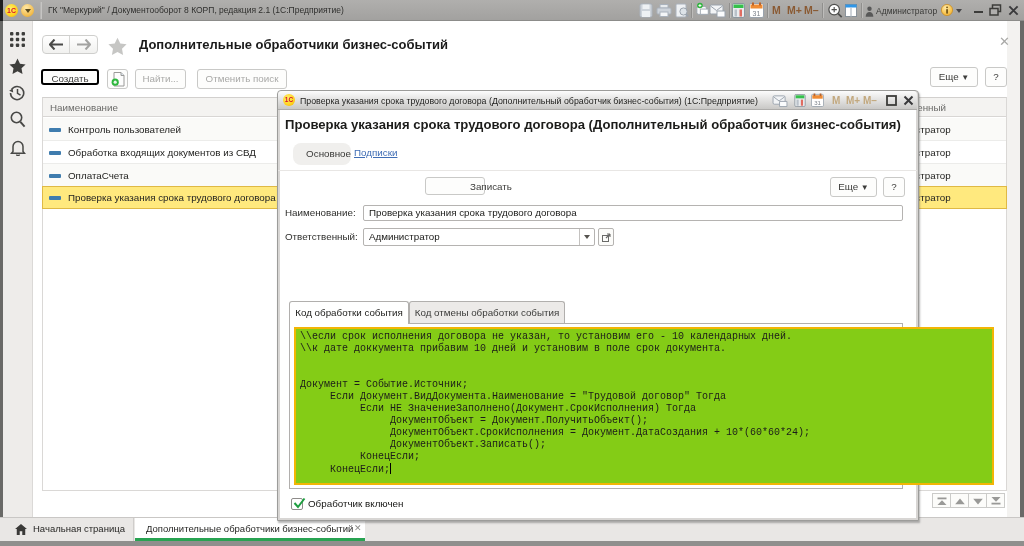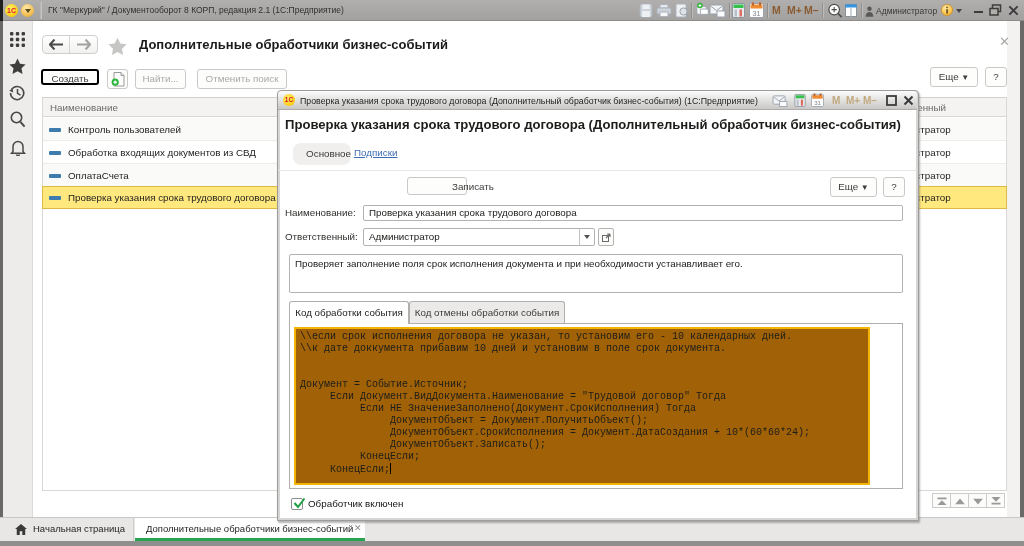--- a/index.html
+++ b/index.html
@@ -55,33 +55,33 @@
 #tab2{left:135px;top:518px;width:230px;height:23px;background:#ffffff;font-size:9.5px;color:#262624;white-space:nowrap;}
 #tab2 .green{position:absolute;left:0;bottom:0;width:230px;height:3px;background:#28a352;}
 
 #dlg{left:277px;top:90px;width:642px;height:431px;background:#fff;border:1px solid #9c9c9a;border-radius:4px 4px 0 0;box-shadow:1px 2px 2px rgba(90,90,90,.45),inset 0 0 0 2px #d8d6d4;z-index:10;}
 #dlghead{left:0;top:0;width:639px;height:19px;background:linear-gradient(#fcfcfc,#c9c8c6);border-bottom:1px solid #adacaa;border-radius:4px 4px 0 0;}
 #dlgtitle{left:22px;top:5px;font-size:8.8px;color:#222220;white-space:nowrap;}
 #dlgheading{left:7px;top:26px;font-size:13.1px;font-weight:bold;color:#1c1c1a;}
 #tabOsn{left:15px;top:52px;width:58px;height:22px;background:#f0efed;border-radius:8px;font-size:9.8px;color:#3a3a38;text-align:right;line-height:22px;}
 #tabPod{left:76px;top:56px;font-size:9.8px;color:#3f6db5;text-decoration:underline;}
 #btnSave{left:9px;top:86px;width:124px;height:19px;background:linear-gradient(#ffe456,#fccd29);border:1px solid #d2a61c;border-radius:3px;font-size:10.5px;font-weight:bold;color:#141412;text-align:center;line-height:17px;}
-#btnWrite{left:129px;top:86px;width:60px;height:18px;line-height:17px;padding-left:44px;}
+#btnWrite{left:147px;top:86px;width:60px;height:18px;line-height:17px;padding-left:44px;}
 .flabel{font-size:9.8px;color:#2e2e2c;}
 .field{position:absolute;border:1px solid #b5b3b1;border-radius:2px;background:#fff;font-size:9.8px;color:#1a1a18;white-space:nowrap;overflow:hidden;}
 #fName{left:85px;top:114px;width:540px;height:16px;line-height:14px;padding-left:5px;}
 #fResp{left:85px;top:137px;width:232px;height:18px;line-height:16px;padding-left:5px;}
 #fRespDiv{left:301px;top:138px;width:1px;height:16px;background:#c4c2c0;}
 #fRespBtn{left:302px;top:137px;width:15px;height:18px;}
 #fOpen{left:320px;top:137px;width:16px;height:18px;border:1px solid #b5b3b1;border-radius:2px;background:#fcfcfa;}
 #fDesc{left:11px;top:163px;width:614px;height:39px;padding:3px 5px;}
 #ctab1{left:11px;top:210px;width:120px;height:23px;background:#fff;border:1px solid #b1afad;border-bottom:none;border-radius:3px 3px 0 0;font-size:9.8px;color:#1c1c1a;text-align:center;line-height:22px;z-index:2;white-space:nowrap;}
 #ctab2{left:131px;top:210px;width:156px;height:23px;background:#eceae8;border:1px solid #b1afad;border-bottom:none;border-radius:3px 3px 0 0;font-size:9.8px;color:#3c3c3a;text-align:center;line-height:22px;white-space:nowrap;}
 #cframe{left:11px;top:232px;width:614px;height:166px;border:1px solid #b1afad;background:#fff;z-index:1;}
-#codebox{left:16px;top:236px;width:576px;height:158px;border:2px solid #f2b505;background:#a16207;z-index:3;}
+#codebox{left:16px;top:236px;width:700px;height:158px;border:2px solid #f2b505;background:#84cc16;z-index:3;}
 #code{position:absolute;left:4px;top:2px;font-family:"Liberation Mono",monospace;font-size:10px;line-height:12px;color:#1c1c1a;white-space:pre;}
 #chk{left:13px;top:407px;width:12px;height:12px;border:1px solid #8e8c8a;border-radius:2px;background:#fff;}
 #chklbl{left:30px;top:407px;font-size:9.8px;color:#161614;}
 </style></head>
 <body>
 
 <div class="abs" id="topbar">
   <div class="abs notch"></div>
   <div class="abs logo1c" style="left:5px;top:4px;width:13px;height:13px;">
       <span style="font-size:7px;line-height:13px;">1С</span>
@@ -349,21 +349,20 @@
   <div class="abs" id="fRespDiv"></div>
   <div class="abs" id="fRespBtn">
       <div class="caret-dn abs" style="left:4px;top:7px;border-left-width:3.5px;border-right-width:3.5px;border-top-width:4px;border-top-color:#55534f;"></div>
     </div>
   <div class="abs" id="fOpen">
       <svg style="left:3px;top:4px;" width="9" height="9" viewBox="0 0 9 9">
         <rect x="0.5" y="2.5" width="6" height="6" fill="none" stroke="#6a6a68"></rect>
         <path d="M4 5 L8 1 M8 1 h-3 M8 1 v3" stroke="#6a6a68" stroke-width="1.1" fill="none"></path>
       </svg>
     </div>
-  <div class="abs field" id="fDesc">Проверяет заполнение поля срок исполнения документа и при необходимости устанавливает его.</div>
   <div class="abs" id="cframe"></div>
   <div class="abs" id="ctab1">Код обработки события</div>
   <div class="abs" id="ctab2">Код отмены обработки события</div>
   <div class="abs" id="codebox">
       <div id="code">\\если срок исполнения договора не указан, то установим его - 10 календарных дней.
 \\к дате доккумента прибавим 10 дней и установим в поле срок документа.
 
 
 Документ = Событие.Источник;
      Если Документ.ВидДокумента.Наименование = "Трудовой договор" Тогда

